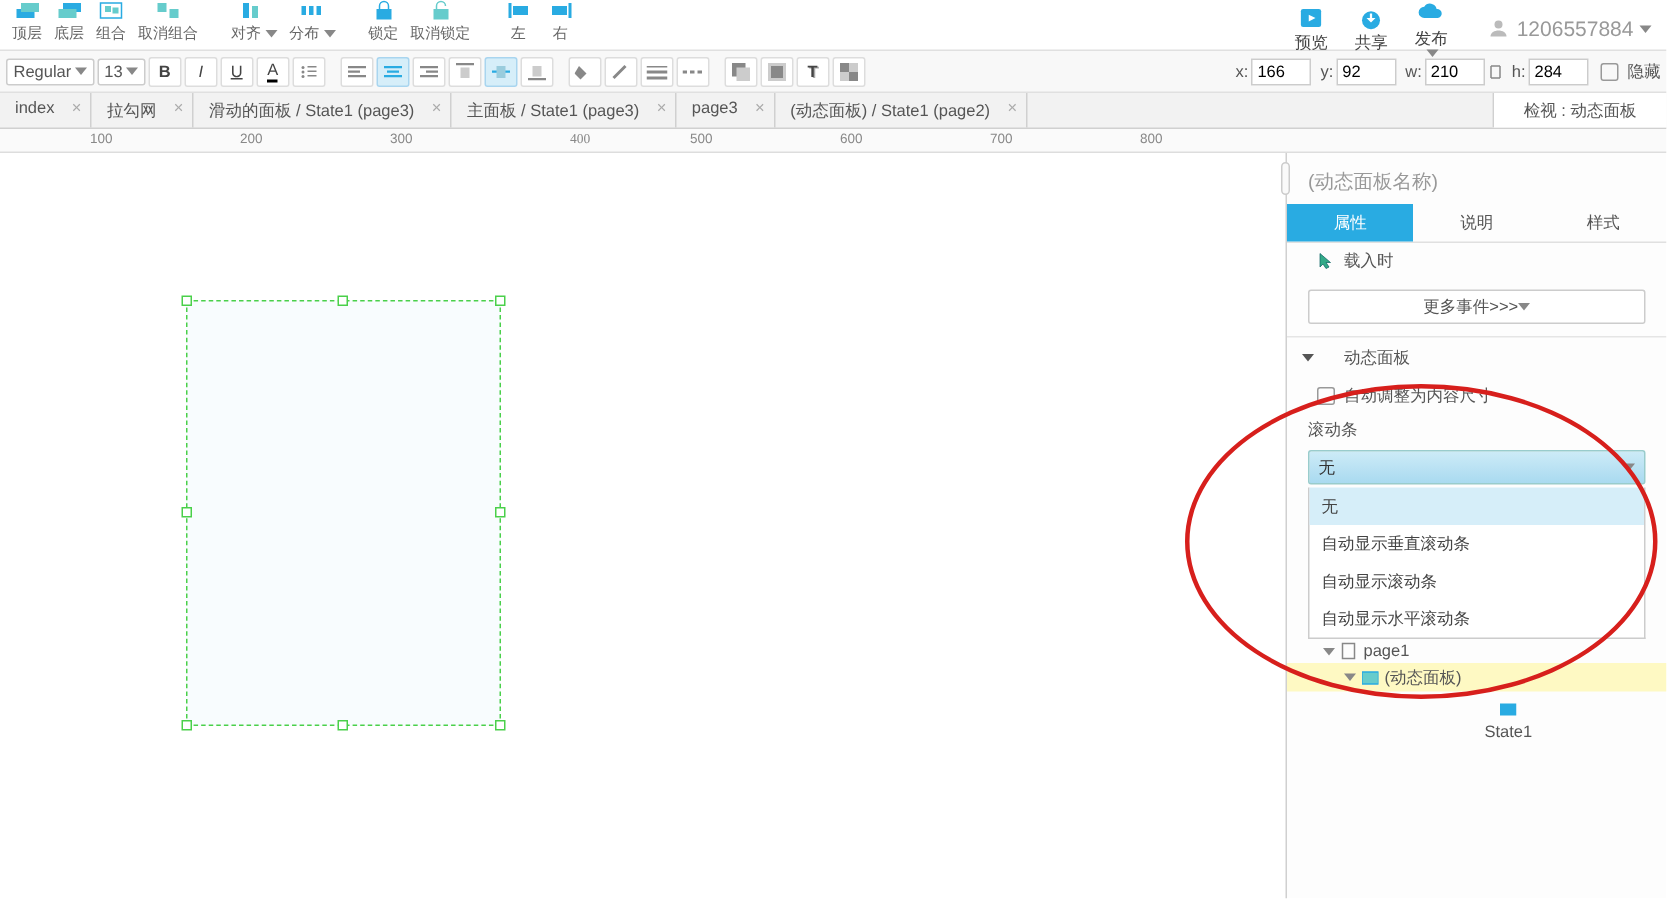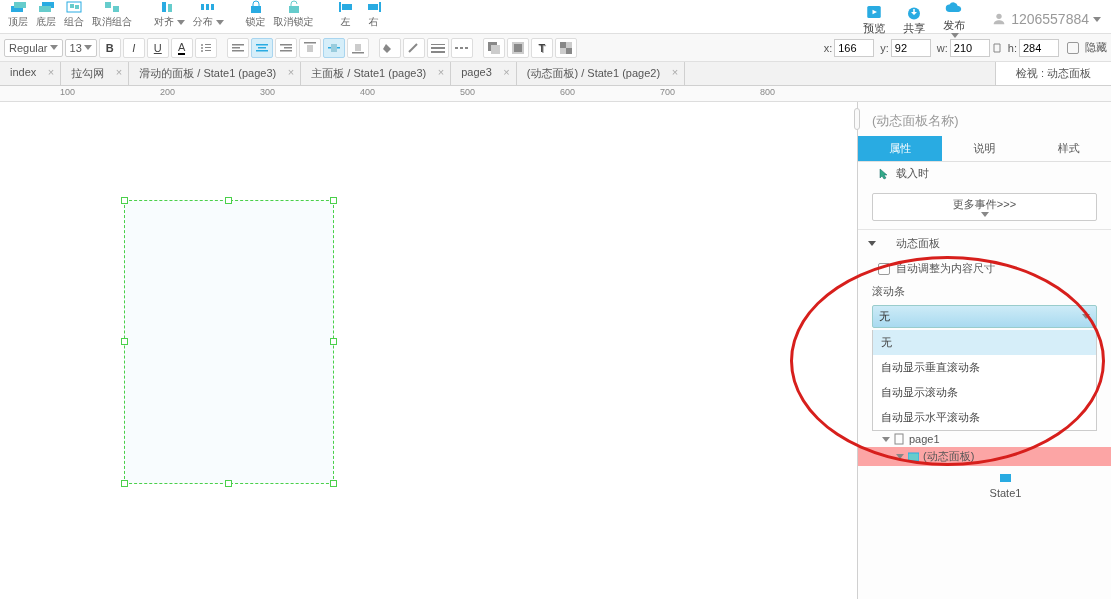--- a/index.html
+++ b/index.html
@@ -47,35 +47,35 @@
     .right-panel { width: 254px; border-left: 1px solid #d0d0d0; background: #fdfdfd; display: flex; flex-direction: column; position:relative; padding-top:4px; }
     .slider { width: 6px; height: 22px; border: 1px solid #ccc; background:#fafafa; border-radius: 3px; position: absolute; left: -4px; top: 6px; }
     .panel-title { font-size: 13px; color: #999; padding: 6px 14px; }
     .sub-tabs { display: flex; border-bottom: 1px solid #e0e0e0; }
     .sub-tab { flex: 1; text-align: center; padding: 5px 0; font-size: 11px; color: #555; cursor: pointer; }
     .sub-tab.active { background: #29abe2; color: #fff; }
     
     .event-row { display:flex; align-items:center; gap:6px; padding: 4px 20px; color:#555;}
     .event-row .ico{ width:12px; height:12px; }
     
-    .more-select { margin: 8px 14px; border: 1px solid #ccc; padding: 3px 0; font-size: 11px; color: #555; background:#fff; display:flex; justify-content:center; align-items:center; border-radius:2px;flex-direction:column;}
+    .more-select { margin: 8px 14px; border: 1px solid #ccc; padding: 3px 0; font-size: 11px; color: #555; background:#fff; display:flex; justify-content:center; align-items:center; border-radius:2px;}
     
     .section-head { padding: 6px 10px; font-size: 11px; color: #555; border-top:1px solid #e5e5e5; display:flex; align-items:center; gap:20px; cursor:pointer;}
     .checkbox-row { display: flex; align-items: center; gap: 6px; padding: 4px 20px; font-size: 11px; color: #555; }
     .chk { width: 12px; height: 12px; border: 1px solid #999; border-radius: 2px; }
     
     .field-label { padding: 4px 14px; font-size: 11px; color: #555; }
     .dropdown-sel { margin: 2px 14px; border: 1px solid #9cc; background: linear-gradient(#cdebf7,#a9daf0); padding: 3px 6px; font-size: 11px; color: #333; display:flex; justify-content:space-between; align-items:center; border-radius:2px;}
     
     .dropdown-list { margin: 0 14px; border: 1px solid #ccc; background: #fff; border-top:none;}
     .dd-item { padding: 5px 8px; font-size: 11px; color: #444; cursor: pointer; }
     .dd-item.hl { background: #d6eef9; }
     
     .tree-row { display:flex; align-items:center; gap:4px; padding:2px 10px; font-size:11px; color:#555; cursor:pointer;}
-    .tree-row.sel { background: #fca5a5; }
+    .tree-row.sel { background: #fef9c3; }
     .tree-icon { width:11px; height:11px; display:inline-flex; align-items:center; justify-content:center; }
     
     .anno-ellipse { position: absolute; border: 3px solid #d71f1c; border-radius: 50%; pointer-events: none; z-index: 10; }
     
     .chev{width:0;height:0;border-left:4px solid transparent;border-right:4px solid transparent;border-top:5px solid #888;display:inline-block;}
   </style>
 </head>
 <body>
 
 <div class="header-toolbar">
@@ -356,21 +356,21 @@
       <div class="tab"><span>(动态面板) / State1 (page2)</span><span class="close">×</span></div>
     </div>
   <div class="tabs-right">检视 : 动态面板</div>
 </div>
 
 <div class="ruler-h">
   <div id="ruler-ticks">
       <span class="ruler-tick" style="left: 60px;">100</span>
       <span class="ruler-tick" style="left: 160px;">200</span>
       <span class="ruler-tick" style="left: 260px;">300</span>
-      <span class="ruler-tick" style="left: 360px;">400</span>
+      <span class="ruler-tick" style="left: 380px; font-family: Liberation Serif, serif;">400</span>
       <span class="ruler-tick" style="left: 460px;">500</span>
       <span class="ruler-tick" style="left: 560px;">600</span>
       <span class="ruler-tick" style="left: 660px;">700</span>
       <span class="ruler-tick" style="left: 760px;">800</span>
     </div>
 </div>
 
 <div class="main-area">
   <div class="canvas-area">
     <div class="rect" style="left:124px; top:98px; width:210px; height:284px;">

